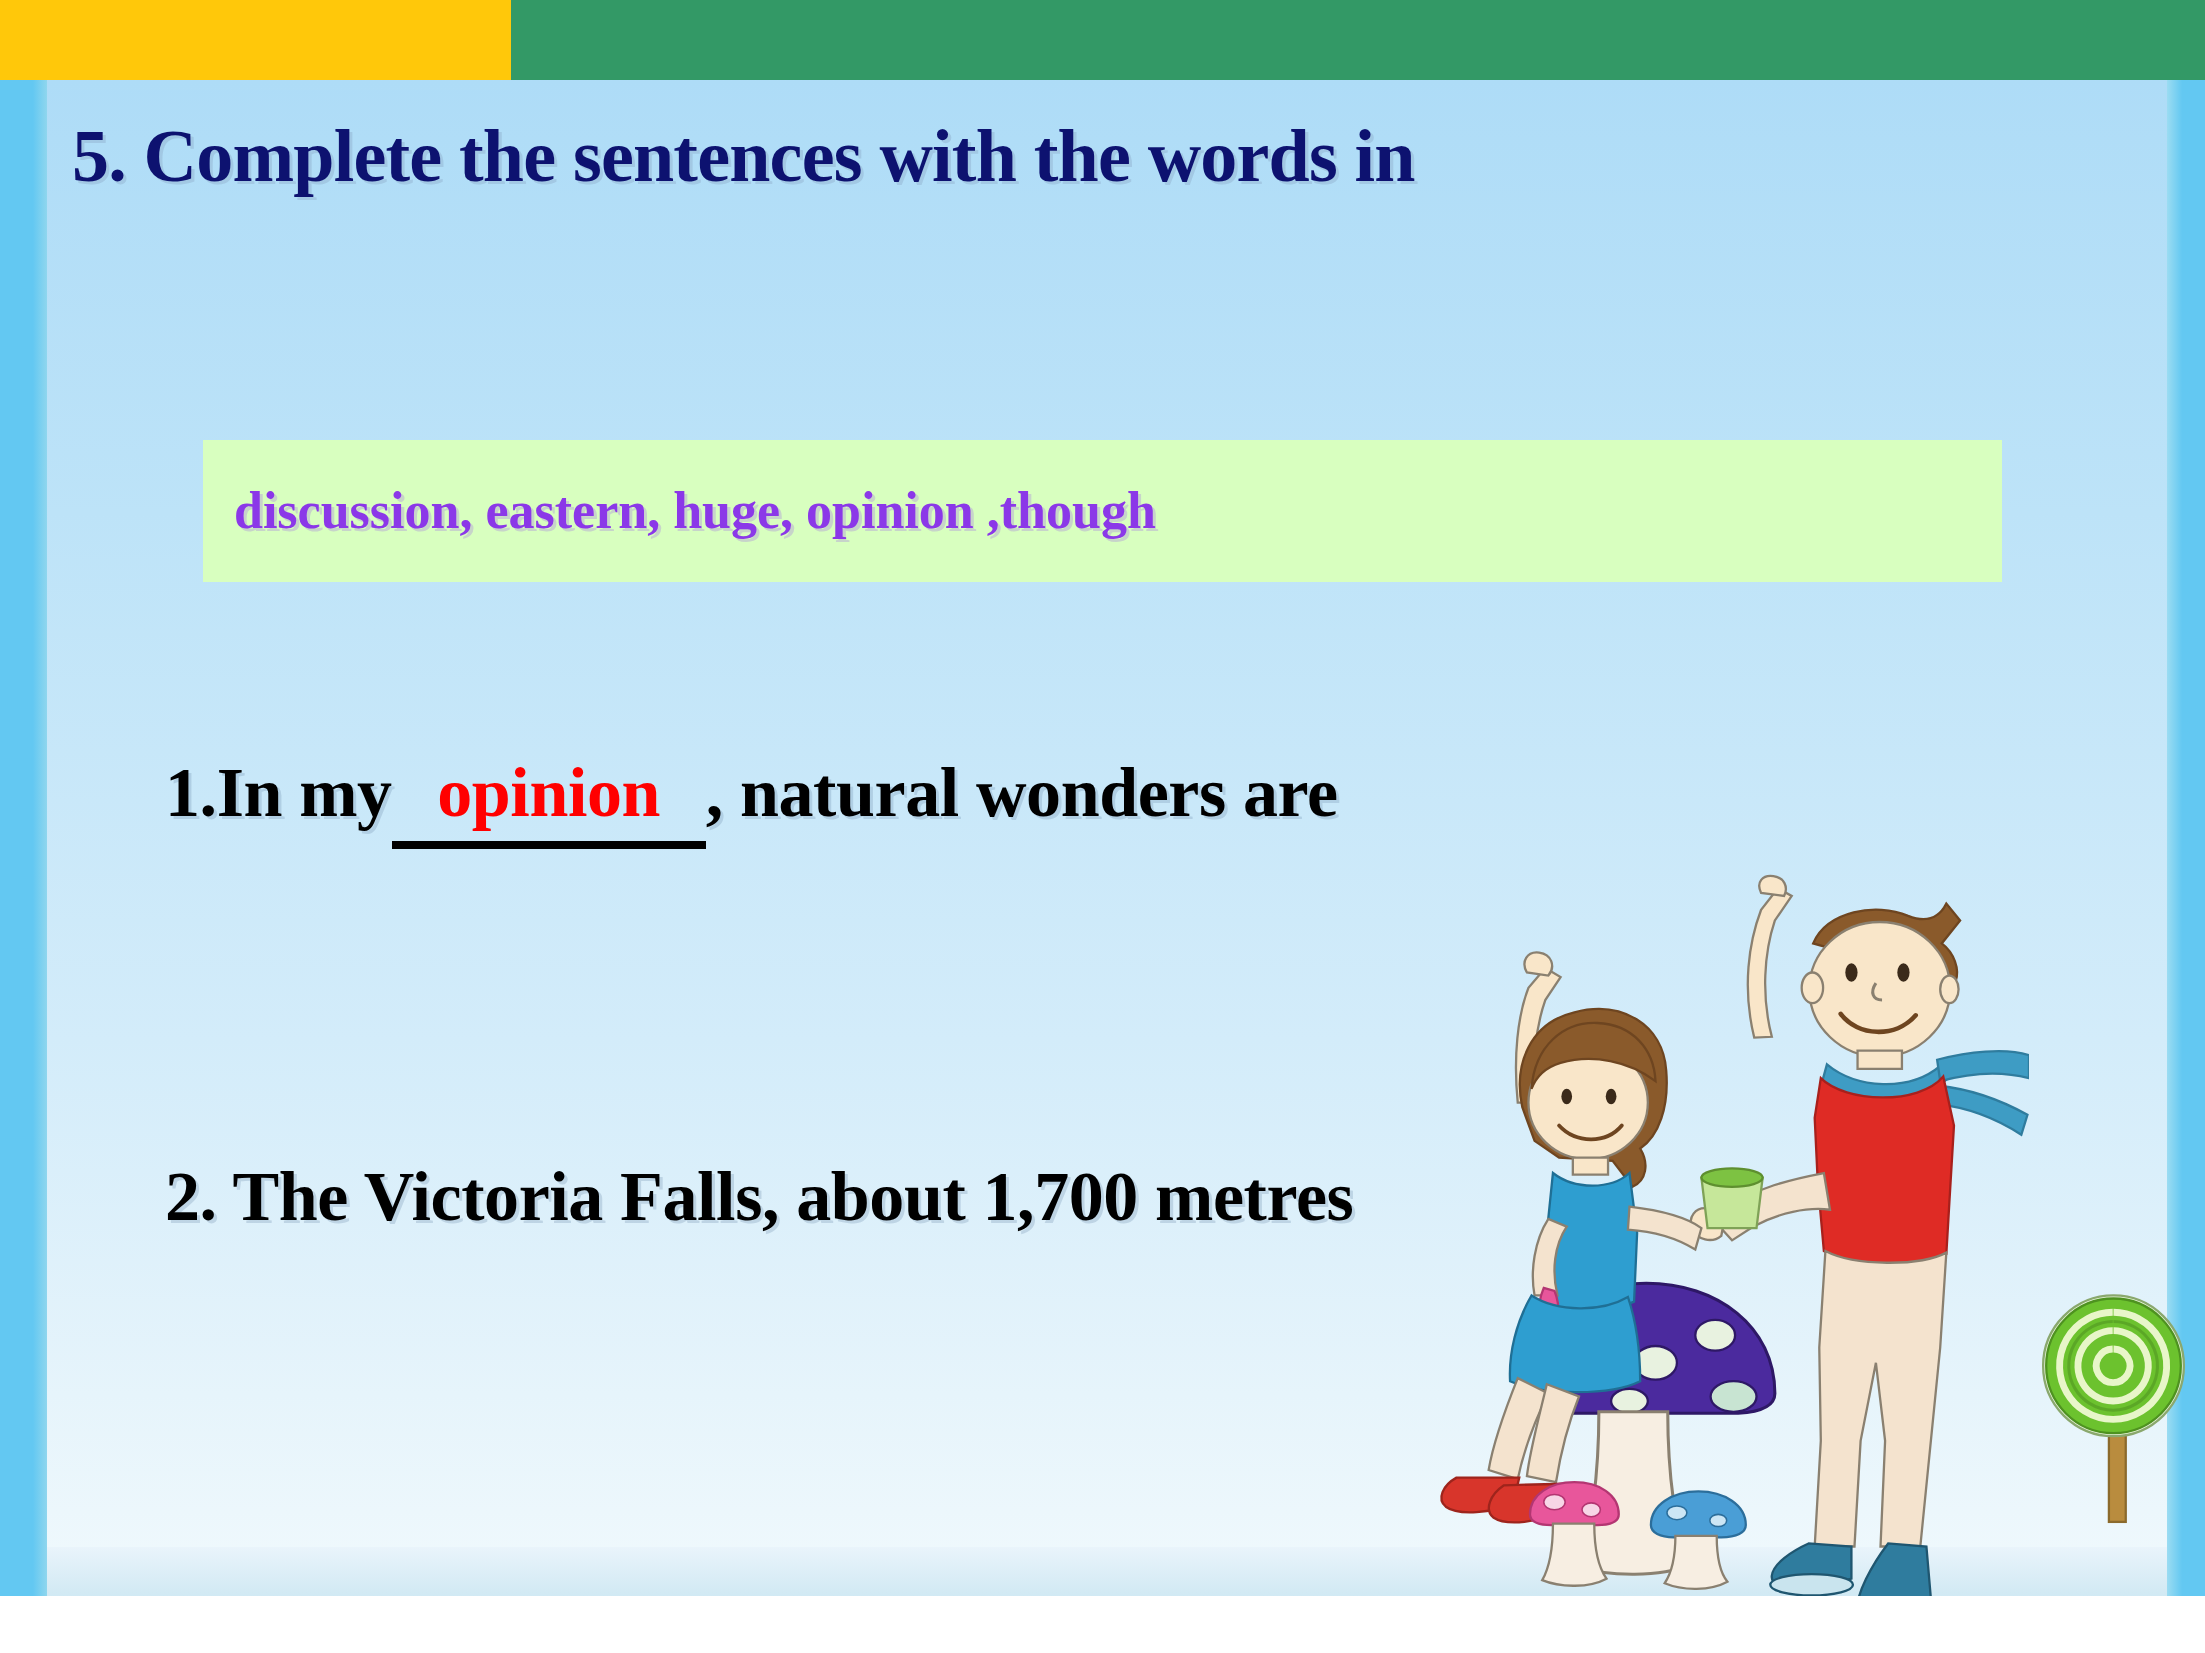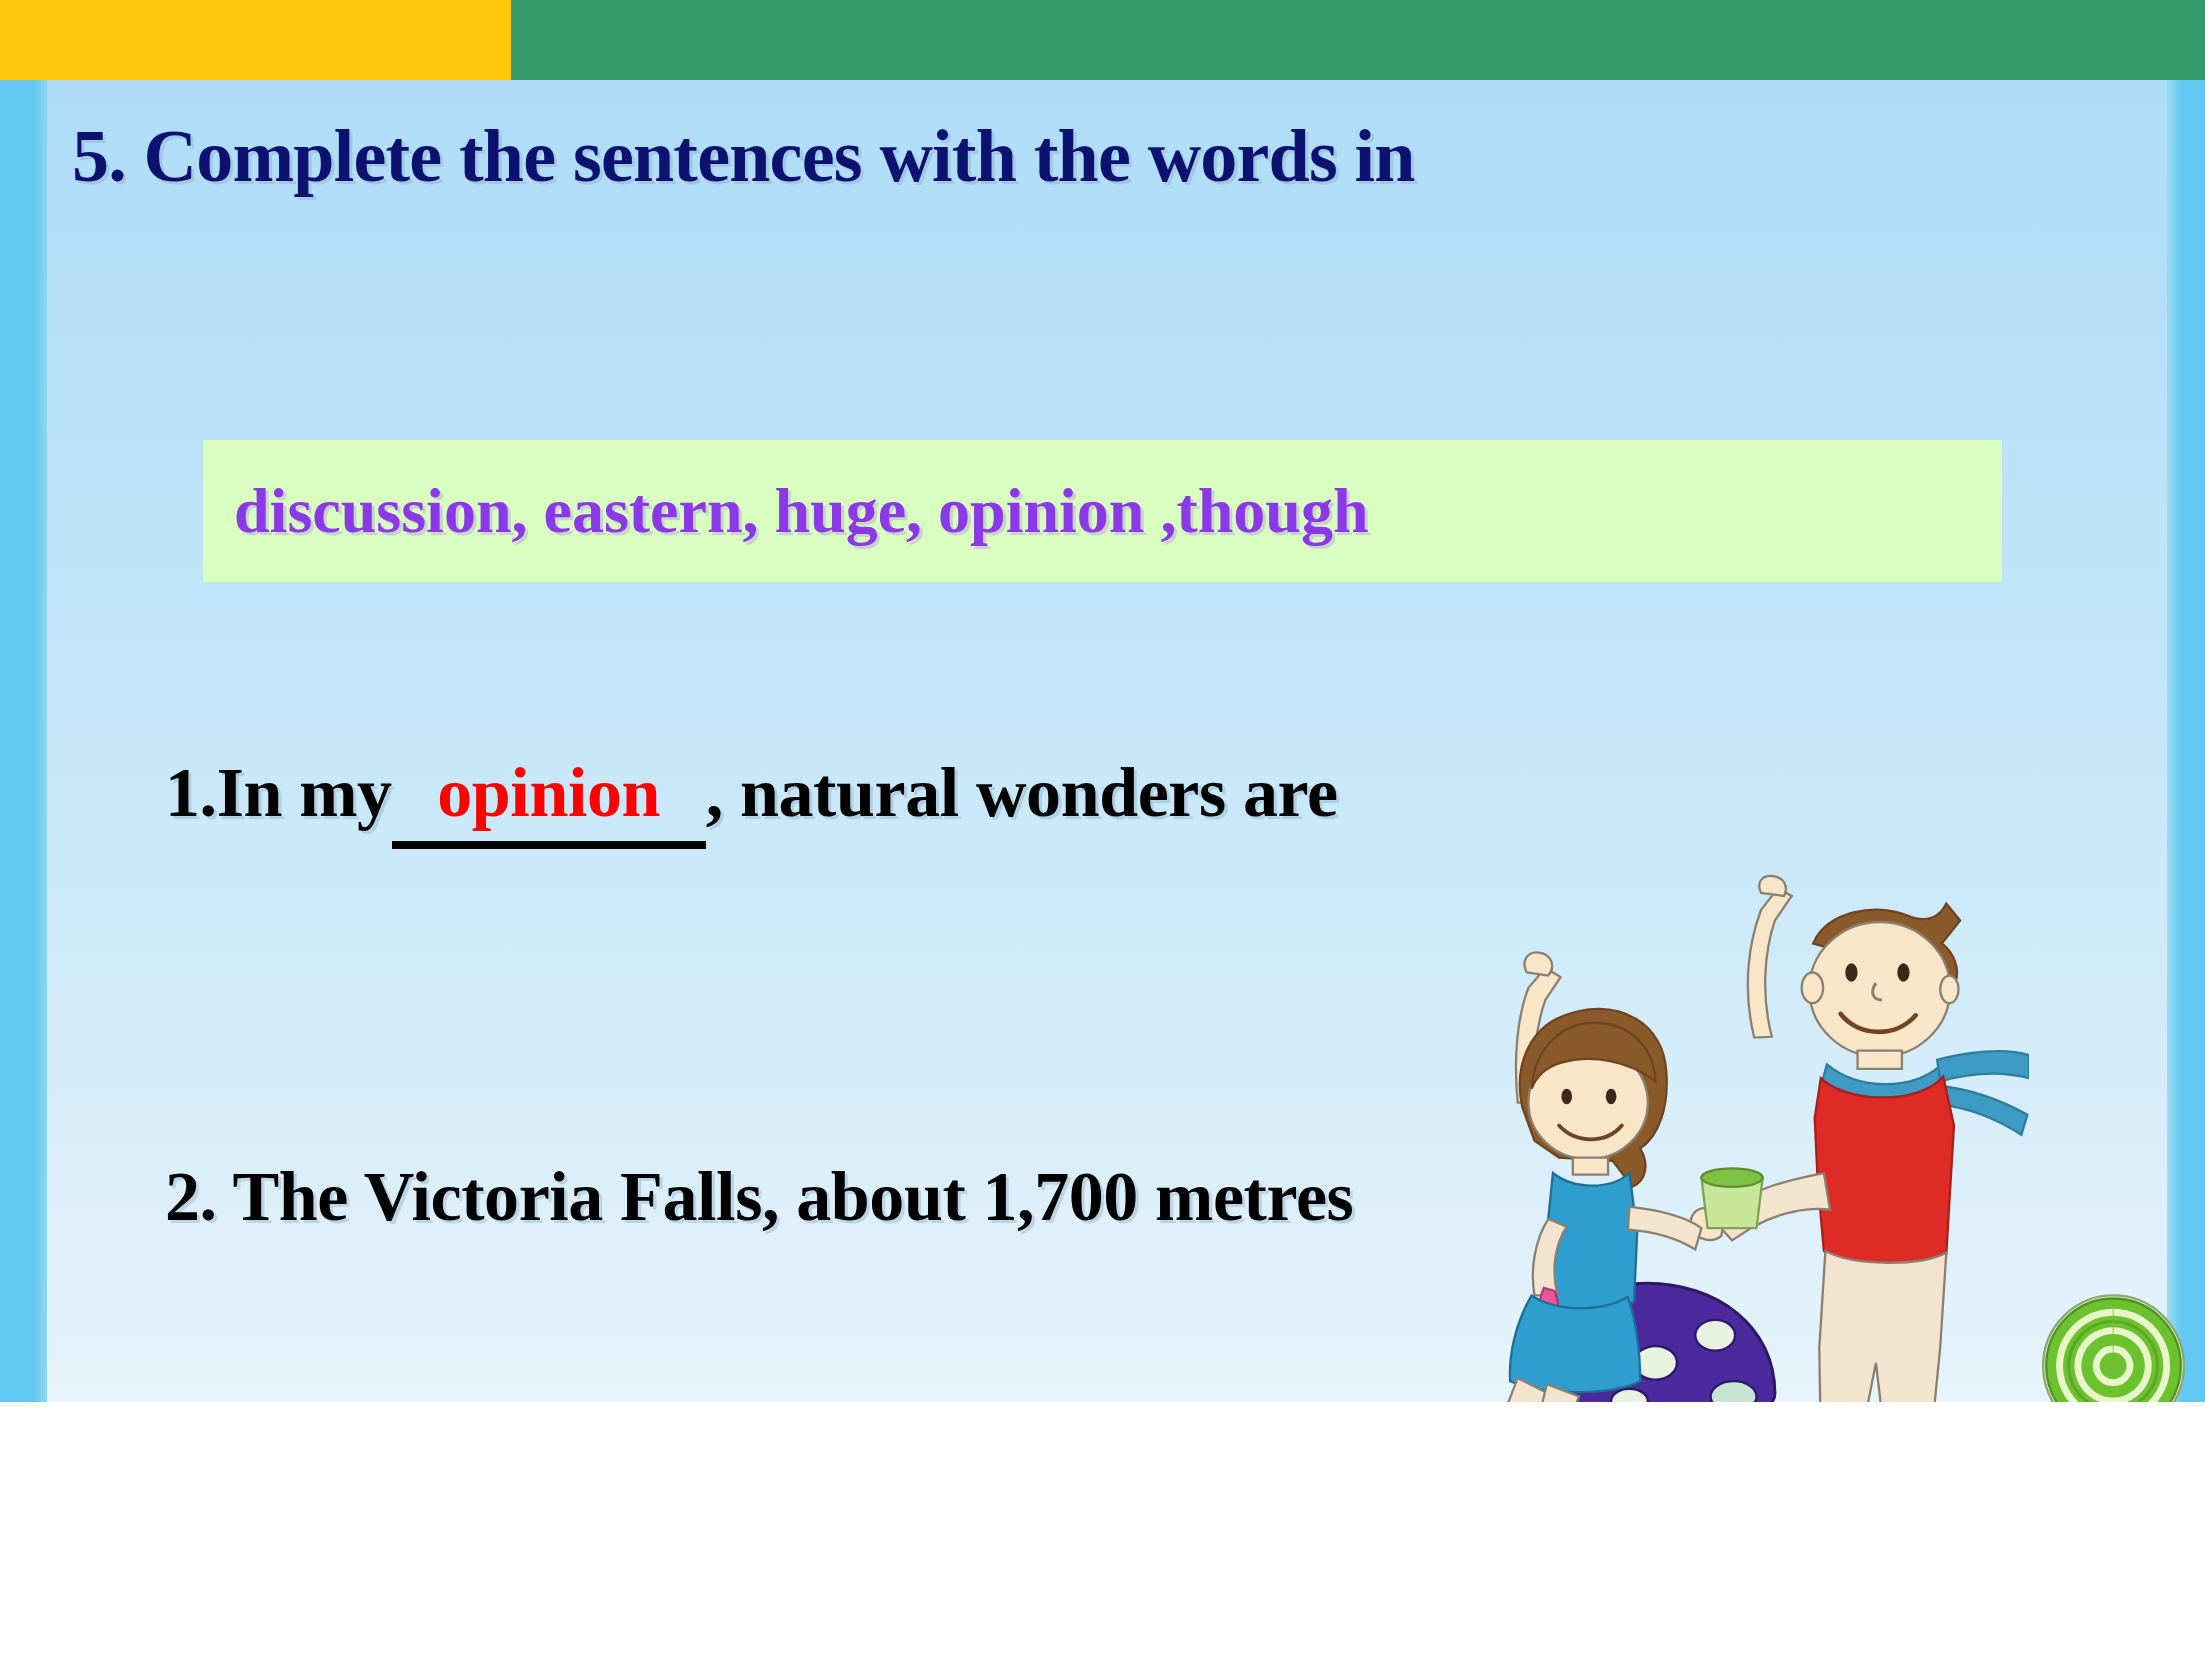--- a/index.html
+++ b/index.html
@@ -6,21 +6,21 @@
   * { margin:0; padding:0; box-sizing:border-box; }
   html,body { width:2205px; height:1654px; overflow:hidden; }
   body {
     font-family: "Liberation Serif", "DejaVu Serif", serif;
     background:#ffffff;
   }
 
   #slide {
     position:relative;
     width:2205px;
-    height:1402px;
+    height:1596px;
     background:#fde047;
     overflow:hidden;
   }
 
   
   .top-yellow {
     position:absolute; left:0; top:0; width:511px; height:80px;
     background:#FFC80A;
   }
   .top-green {
@@ -72,21 +72,21 @@
     left:203px; top:440px;
     width:1799px; height:142px;
     background:#D8FFBF;
     display:flex; align-items:center;
   }
   .wordbank span {
     display:block;
     padding-left:31px;
     color:#8B38E8;
     font-weight:bold;
-    font-size:64px;
+    font-size:52px;
     line-height:1;
     white-space:nowrap;
     text-shadow:3.1px 3.1px 0 rgba(180,160,215,.45);
   }
 
   
   .sentence {
     position:absolute;
     color:#000000;
     font-weight:bold;

